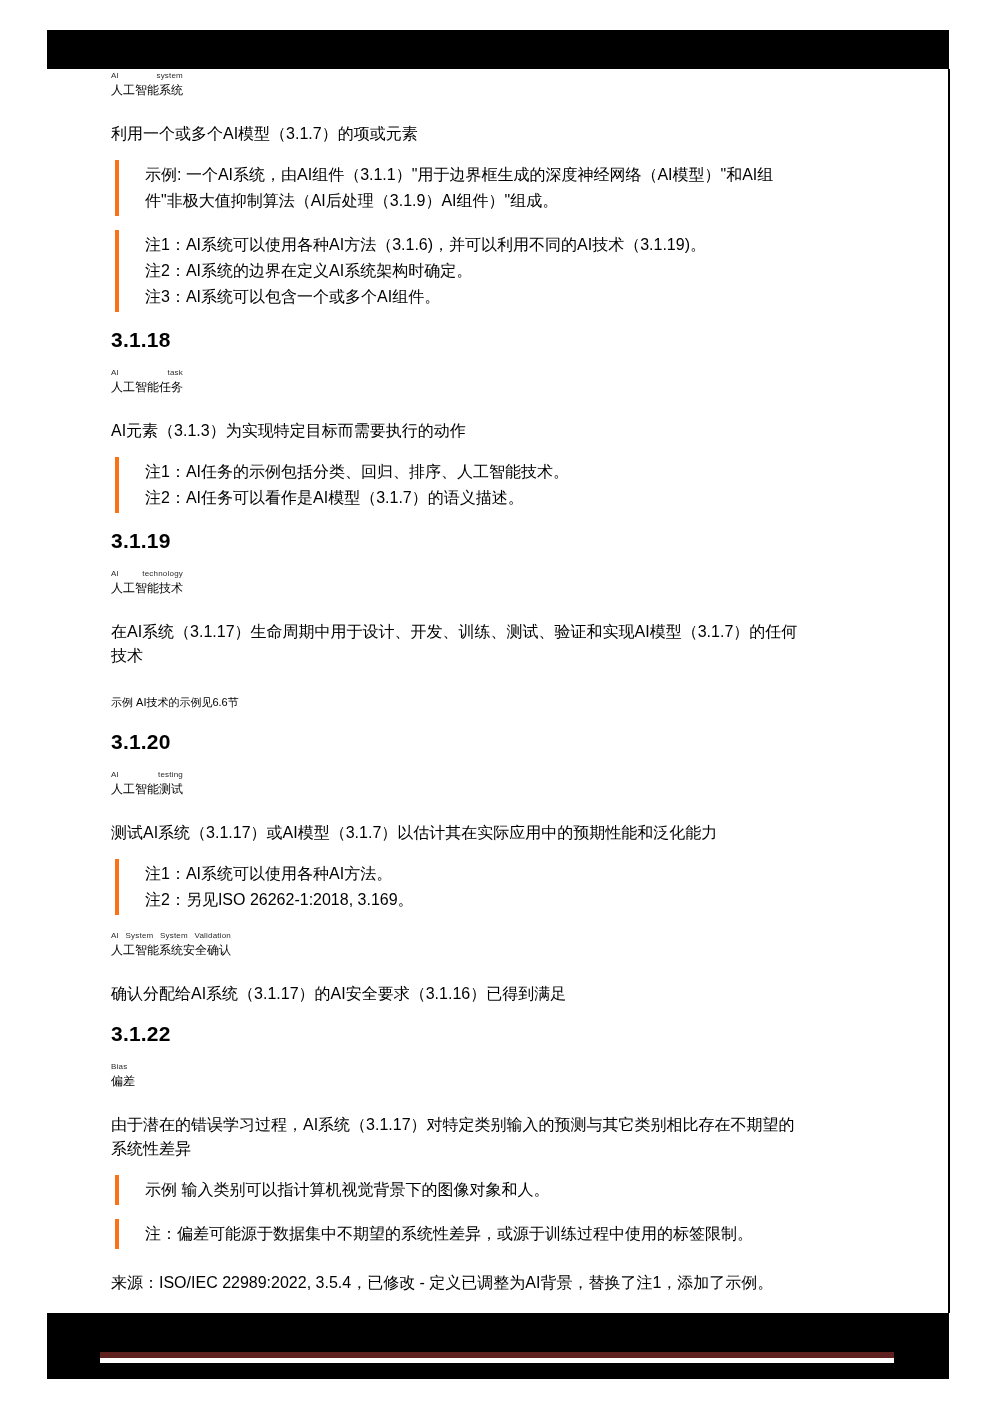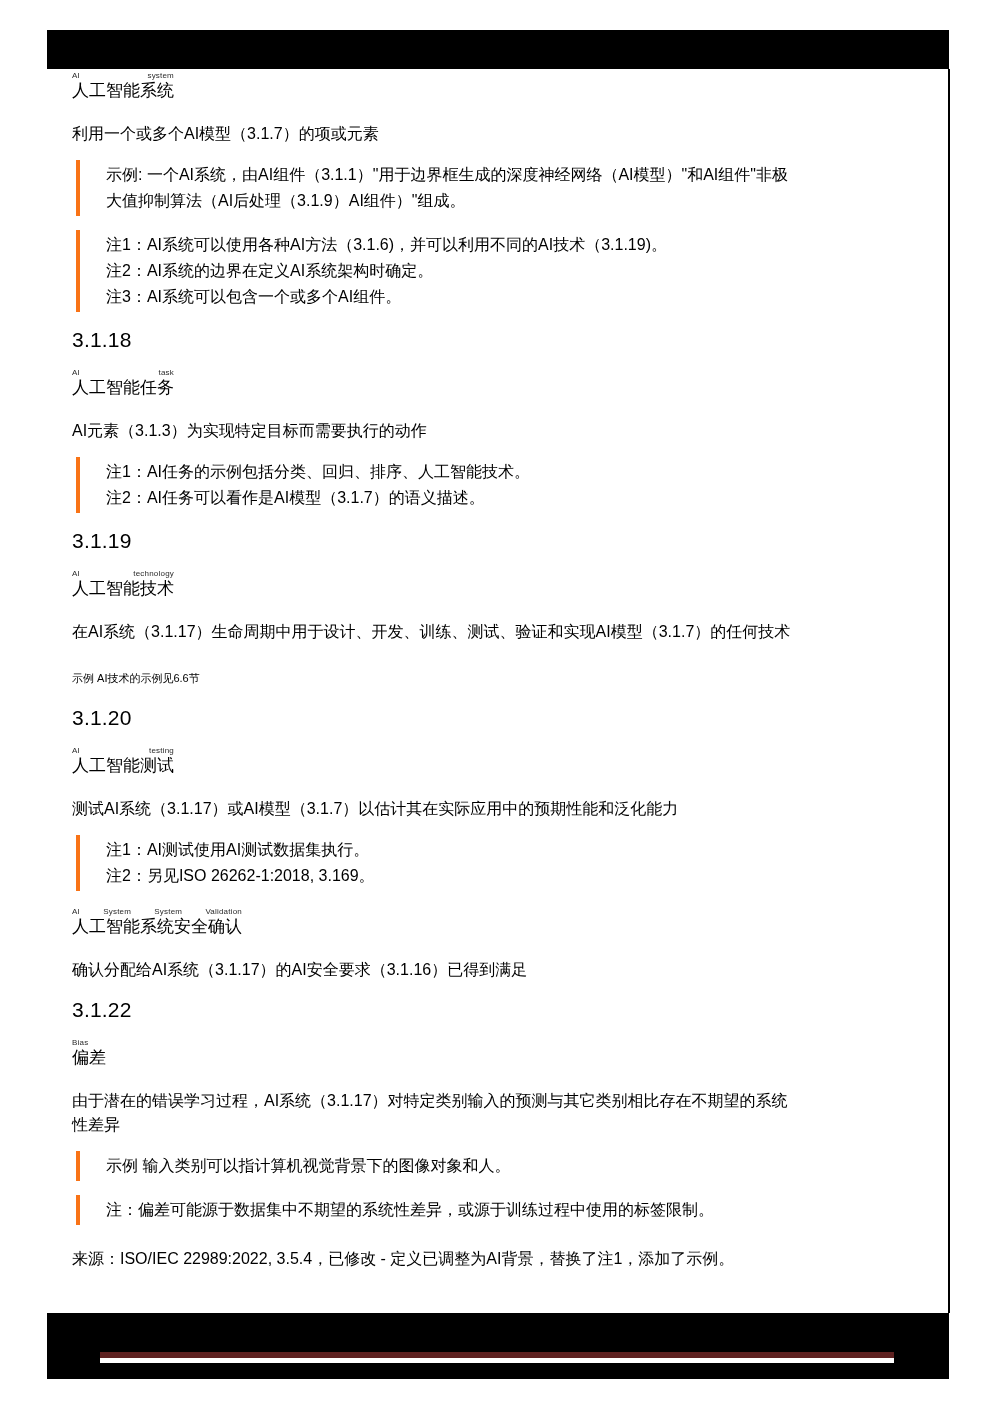--- a/index.html
+++ b/index.html
@@ -7,35 +7,35 @@
   body { font-family:"Liberation Sans","DejaVu Sans",sans-serif; color:#000; }
   .page { position:relative; width:993px; height:1405px; background:#fff; overflow:hidden; }
 
   .top-bar { position:absolute; left:47px; top:30px; width:902px; height:39px; background:#000; }
   .right-rule { position:absolute; left:948px; top:69px; width:2px; height:1244px; background:#000; }
 
   .footer-bar { position:absolute; left:47px; top:1313px; width:902px; height:66px; background:#000; }
   .footer-rule-red { position:absolute; left:53px; top:39px; width:794px; height:6px; background:#5e2120; }
   .footer-rule-white { position:absolute; left:53px; top:45px; width:794px; height:5px; background:#ffffff; }
 
-  .content { position:absolute; left:0; top:69px; width:860px; padding:0 58px 0 72px; }
+  .content { position:absolute; left:0; top:69px; width:860px; padding:0 58px 0 111px; }
 
   .term { display:inline-block; margin:16px 0 0 0; }
   .term.first { margin-top:2px; }
   .ann-row { display:flex; justify-content:space-between; font-size:8px; line-height:9px; color:#2b2b2b; letter-spacing:0.2px; }
-  .base-row { display:block; font-size:17px; line-height:21px; white-space:nowrap; }
+  .base-row { display:block; font-size:12px; line-height:21px; white-space:nowrap; }
 
   .def { margin:21px 0 0 0; font-size:16px; line-height:24px; }
 
   .block { border-left:4px solid #f97316; margin:14px 0 0 4px; padding:2px 0 2px 26px; }
   .block p { margin:0; font-size:16px; line-height:26px; }
 
   .plain-example { margin:22px 0 0 0; font-size:11px; line-height:24px; }
 
-  h2.clause { margin:16px 0 0 0; font-size:21px; line-height:24px; font-weight:normal; letter-spacing:0.2px; }
+  h2.clause { margin:16px 0 0 0; font-size:21px; line-height:24px; font-weight:bold; letter-spacing:0.2px; }
 
   .source { margin:22px 0 0 0; font-size:16px; line-height:24px; }
 </style>
 </head>
 <body>
 
 <div class="page">
 
   <div class="top-bar"></div>
   <div class="right-rule"></div>
@@ -94,21 +94,21 @@
       <h2 class="clause">3.1.20</h2>
       <span class="term">
         <span class="ann-row">
           <span>AI</span>
           <span>testing</span>
         </span>
         <span class="base-row">人工智能测试</span>
       </span>
       <p class="def">测试AI系统（3.1.17）或AI模型（3.1.7）以估计其在实际应用中的预期性能和泛化能力</p>
       <div class="block">
-        <p>注1：AI测试使用AI测试数据集执行。</p>
+        <p>注1：AI系统可以使用各种AI方法。</p>
         <p>注2：另见ISO 26262-1:2018, 3.169。</p>
       </div>
     </section>
 
     <section>
       <span class="term">
         <span class="ann-row">
           <span>AI</span>
           <span>System</span>
           <span>System</span>

